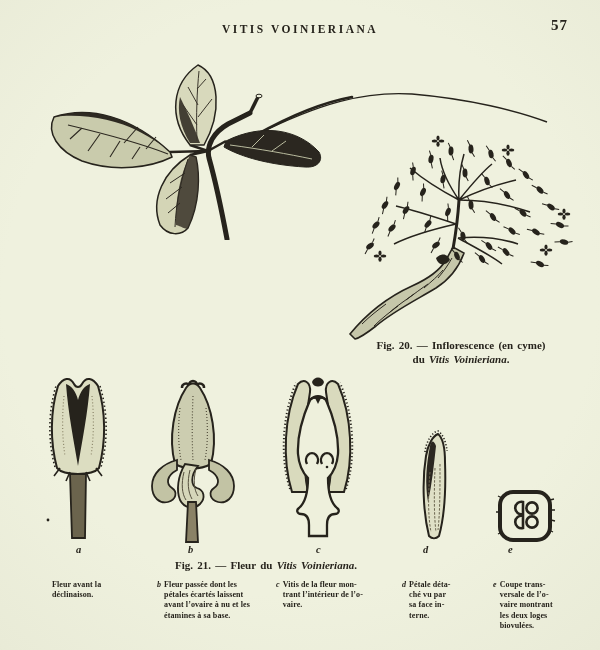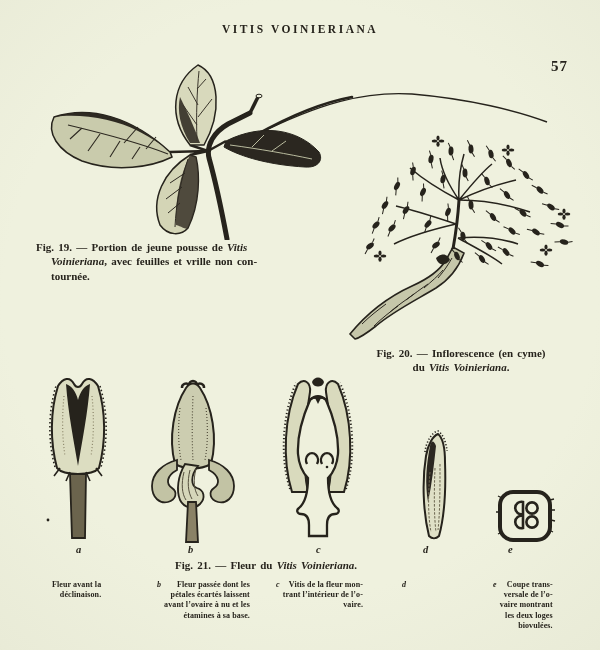--- a/index.html
+++ b/index.html
@@ -7,33 +7,33 @@
     position:relative;width:600px;height:650px;overflow:hidden;
     background:radial-gradient(ellipse 95% 88% at 50% 46%, #eff1de 52%, #e9ebd7 80%, #dddfc9 100%);
     font-family:Liberation Serif, serif;
     color:#26231c;
   }
   .art{position:absolute;}
   .title{
     position:absolute;top:23px;left:0;width:600px;text-align:center;
     font-size:11.5px;font-weight:bold;letter-spacing:2.5px;
   }
-  .pageno{position:absolute;top:17px;right:32px;font-size:15px;font-weight:bold;letter-spacing:1px;margin-top:41px;}
+  .pageno{position:absolute;top:17px;right:32px;font-size:15px;font-weight:bold;letter-spacing:1px;}
   .cap{
     position:absolute;font-size:11px;font-weight:bold;line-height:1.3;
     white-space:pre-line;word-spacing:1.5px;
   }
   .cap .it{font-style:italic;}
   .cap19{left:36px;top:240px;width:320px;padding-left:15px;text-indent:-15px;}
-  .cap20{left:328px;top:338px;width:266px;text-align:center;margin-top:8px;}
+  .cap20{left:328px;top:338px;width:266px;text-align:center;}
   .cap21{left:0;top:558px;width:532px;text-align:center;}
   .flet{position:absolute;top:544px;font-size:10.5px;font-style:italic;font-weight:bold;}
   .sub{
     position:absolute;top:580px;display:flex;gap:3px;
-    font-size:8px;font-weight:bold;line-height:1.28;letter-spacing:.1px;text-align:right;
+    font-size:8px;font-weight:bold;line-height:1.28;letter-spacing:.1px;
   }
   .sub .letter{font-style:italic;flex:0 0 auto;}
   .sub .txt{white-space:pre-line;}
 </style>
 </head>
 <body>
 
 <div class="page">
 
   <div class="title">VITIS VOINIERIANA</div>
@@ -182,23 +182,20 @@
     <g>
       <rect x="470" y="120" width="50" height="48" rx="13" fill="#eef0dc" stroke="#26231c" stroke-width="4"></rect>
       <path d="M520,128 l4,-1 M521,138 l4,0 M521,148 l4,1 M519,158 l4,2 M472,126 l-4,-2 M470,140 l-4,0 M472,160 l-4,2" stroke="#26231c" stroke-width="1.3"></path>
       <circle cx="502" cy="136" r="5.6" fill="none" stroke="#26231c" stroke-width="2.6"></circle>
       <circle cx="502" cy="150" r="5.6" fill="none" stroke="#26231c" stroke-width="2.6"></circle>
       <path d="M493,130 a6.2,6.2 0 1 0 0,12 z" fill="none" stroke="#26231c" stroke-width="2.6"></path>
       <path d="M493,144 a6.2,6.2 0 1 0 0,12 z" fill="none" stroke="#26231c" stroke-width="2.6"></path>
     </g>
   </svg>
 
-  <div class="cap cap19"><span>Fig. 19. — Portion de jeune pousse de </span><span class="it">Vitis
-Voinieriana</span><span>, avec feuilles et vrille non con-
-tournée.</span></div>
   <div class="cap cap20"><span>Fig. 20. — Inflorescence (en cyme)
 du </span><span class="it">Vitis Voinieriana</span><span>.</span></div>
   <div class="cap cap21"><span>Fig. 21. — Fleur du </span><span class="it">Vitis Voinieriana</span><span>.</span></div>
 
   <span class="flet" style="left:76px">a</span>
   <span class="flet" style="left:188px">b</span>
   <span class="flet" style="left:316px">c</span>
   <span class="flet" style="left:423px">d</span>
   <span class="flet" style="left:508px">e</span>
 
@@ -215,20 +212,24 @@
 étamines à sa base.</span>
   </div>
   <div class="sub" style="left:276px;width:112px">
     <span class="letter">c</span>
     <span class="txt">Vitis de la fleur mon-
 trant l’intérieur de l’o-
 vaire.</span>
   </div>
   <div class="sub" style="left:402px;width:58px">
     <span class="letter">d</span>
+    <span class="txt">Pétale déta-
+ché vu par
+sa face in-
+terne.</span>
   </div>
   <div class="sub" style="left:493px;width:64px">
     <span class="letter">e</span>
     <span class="txt">Coupe trans-
 versale de l’o-
 vaire montrant
 les deux loges
 biovulées.</span>
   </div>
 

